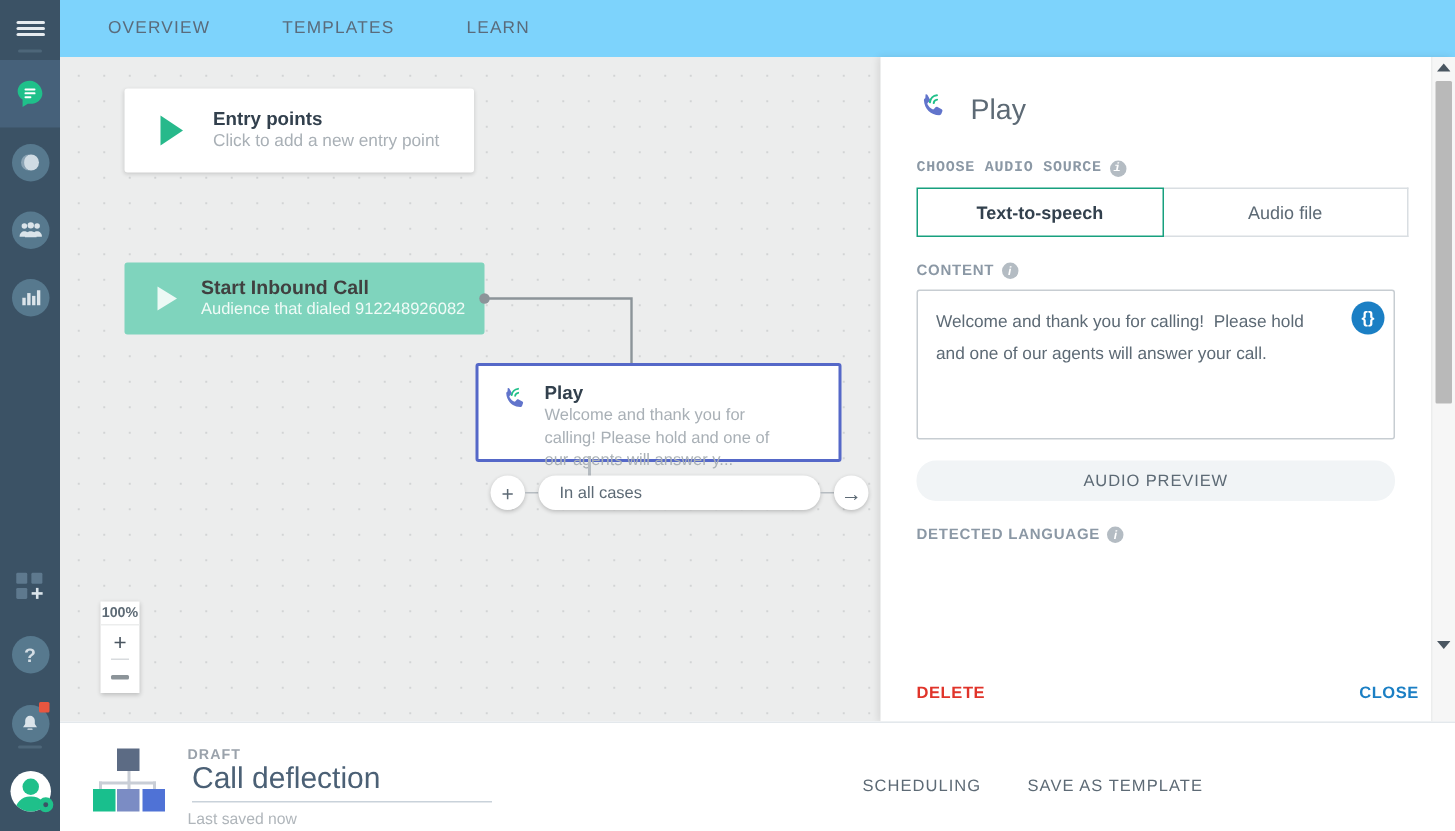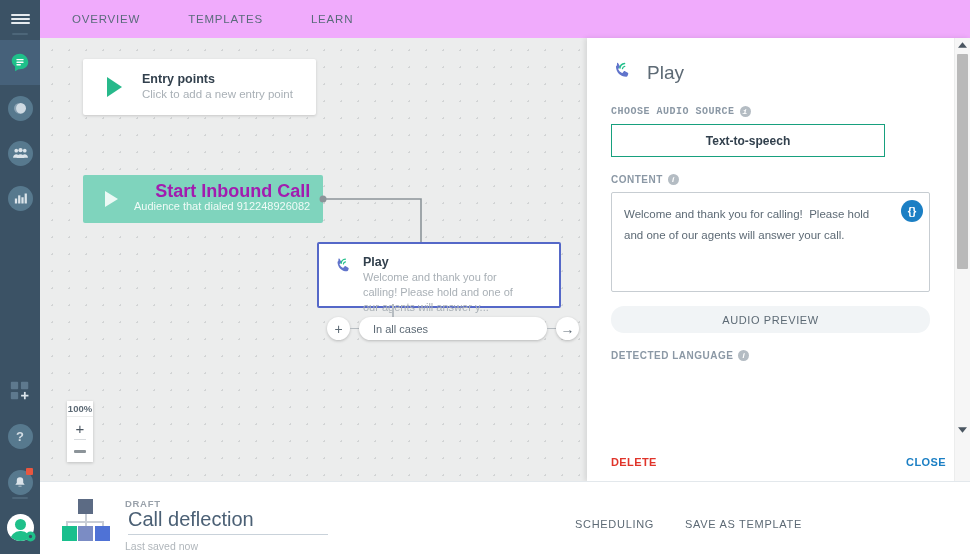--- a/index.html
+++ b/index.html
@@ -32,21 +32,21 @@
     width:25px;height:25px;border-radius:50%;
     background:#57798e;display:flex;align-items:center;justify-content:center;
   }
   .badge-dot{
     position:absolute;right:7px;top:8px;width:7px;height:7px;background:#e8563f;border-radius:1px;
   }
 
   
   .topnav{
     position:absolute;left:40px;top:0;width:930px;height:38px;
-    background:#f0abfc;border-bottom:1px solid #e3e8ec;
+    background:#7dd3fc;border-bottom:1px solid #e3e8ec;
     display:flex;align-items:center;
   }
   .topnav a{
     color:#5a6b7b;font-size:11.5px;letter-spacing:.8px;
     text-decoration:none;padding:0 0;margin-right:0;cursor:pointer;
   }
   .nav-ov{margin-left:32px;}
   .nav-tp{margin-left:48px;}
   .nav-ln{margin-left:48px;}
 
@@ -75,21 +75,21 @@
 
   .node-start{
     position:absolute;left:43px;top:137px;width:240px;height:48px;
     background:#7fd4bd;border-radius:2px;display:flex;align-items:center;cursor:pointer;
   }
   .tri-white{
     width:0;height:0;border-left:13px solid #ffffff;
     border-top:8px solid transparent;border-bottom:8px solid transparent;
     margin-left:22px;margin-right:16px;opacity:.85;
   }
-  .ns-t{font-size:18px;font-weight:bold;color:#a21caf;line-height:15px;text-align:right;}
+  .ns-t{font-size:13px;font-weight:bold;color:#404040;line-height:15px;}
   .ns-s{font-size:11px;color:#f0fbf7;line-height:15px;}
 
   .node-play{
     position:absolute;left:277px;top:204px;width:240px;height:62px;
     background:#fff;border:2px solid #5568c8;border-radius:2px;
     display:flex;align-items:flex-start;cursor:pointer;
   }
   .np-ic{margin:12px 10px 0 14px;}
   .np-t{font-size:12.5px;font-weight:bold;color:#32404d;line-height:15px;margin-top:11px;}
   .np-s{font-size:11px;color:#a9b0b6;line-height:15px;width:166px;}
@@ -137,21 +137,21 @@
   .p-lbl{
     font-size:10px;color:#8b98a5;letter-spacing:.5px;font-weight:bold;
     padding-left:24px;display:flex;align-items:center;
   }
   .info-i{
     display:inline-block;width:11px;height:11px;border-radius:50%;
     background:#b4bcc3;color:#fff;font-size:8px;font-weight:bold;
     text-align:center;line-height:11px;margin-left:5px;font-style:italic;
   }
   .seg{
-    display:flex;margin:7px 0 0 24px;width:274px;height:33px;
+    display:flex;margin:7px 0 0 24px;width:328px;height:33px;
   }
   .seg div{
     flex:1;display:flex;align-items:center;justify-content:center;
     font-size:12px;cursor:pointer;border:1px solid #d9dee2;
   }
   .seg .on{border:1px solid #17a07e;color:#32404d;font-weight:bold;}
   .seg .off{border-left:none;color:#5d6a75;}
   .ta-wrap{position:relative;margin:7px 0 0 24px;width:319px;height:100px;}
   .ta{
     width:100%;height:100%;box-sizing:border-box;
@@ -389,20 +389,21 @@
     </div>
 
 
     <div class="p-lbl" style="margin-top:20px;font-family:Liberation Mono, monospace;">
       <span>CHOOSE AUDIO SOURCE</span>
       <span class="info-i">i</span>
     </div>
 
     <div class="seg">
       <div class="on">Text-to-speech</div>
+      <div class="off">Audio file</div>
     </div>
 
     <div class="p-lbl" style="margin-top:17px;">
       <span>CONTENT</span>
       <span class="info-i">i</span>
     </div>
 
     <div class="ta-wrap">
       <textarea class="ta" style="">Welcome and thank you for calling!  Please hold and one of our agents will answer your call.</textarea>
       <div class="var-btn">{}</div>

